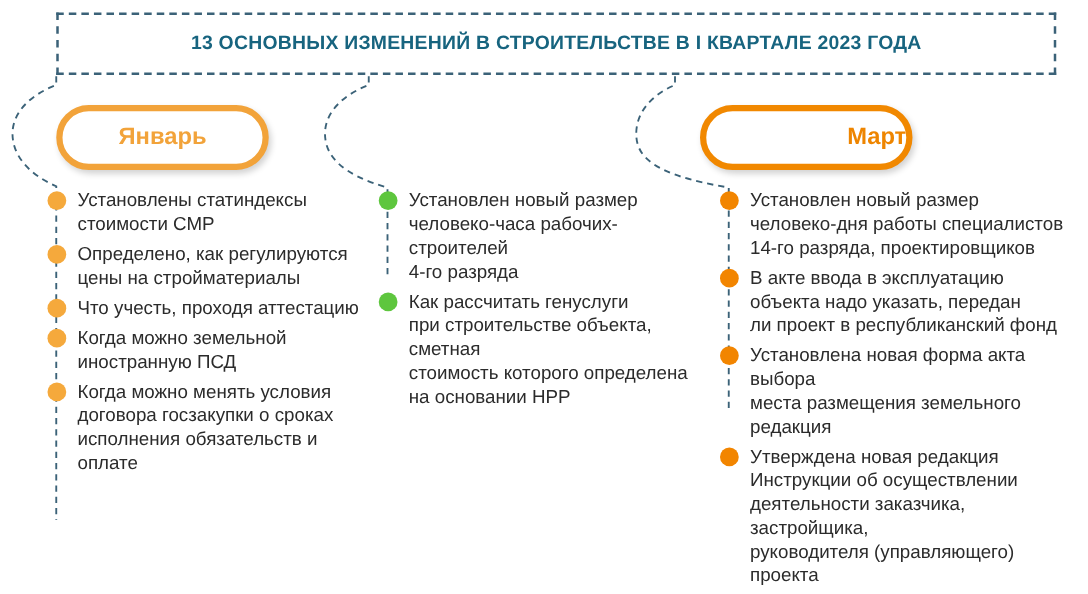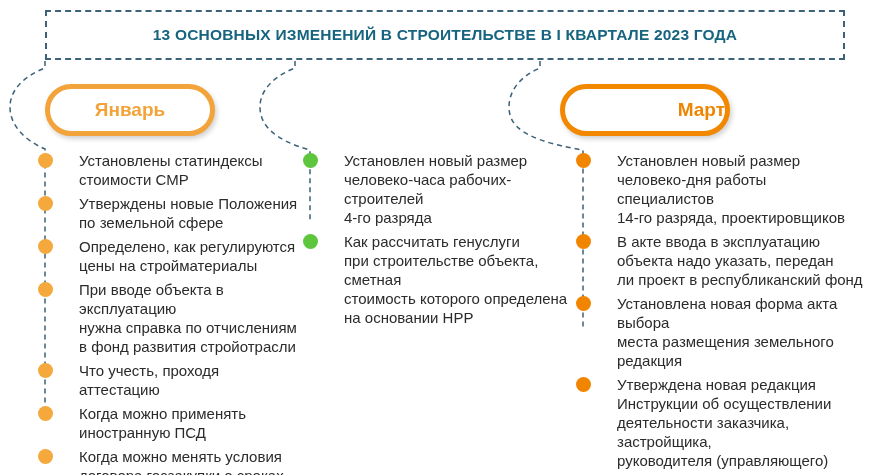--- a/index.html
+++ b/index.html
@@ -23,21 +23,21 @@
     font-size:19px;font-weight:bold;z-index:3;
     box-shadow:2px 3px 5px rgba(0,0,0,.18);
   }
   .pill-jan{left:45px;border-color:#f2a33a;color:#f2a33a;}
   .pill-feb{left:287px;border-color:#6cc93f;color:#53c02e;}
   .pill-mar{left:560px;border-color:#f18800;color:#ee8500;justify-content:flex-end;}
   .col{position:absolute;top:151px;display:flex;flex-direction:column;gap:5px;z-index:2;}
   .col-jan{left:38px;width:262px;}
   .col-feb{left:303px;width:268px;}
   .col-mar{left:576px;width:288px;}
-  .item{display:flex;gap:26px;align-items:flex-start;}
+  .item{display:flex;gap:9px;align-items:flex-start;}
   .dot{width:15px;height:15px;border-radius:50%;flex:none;margin-top:2px;}
   .col-jan .dot{background:#f5a93c;}
   .col-feb .dot{background:#5ec63e;}
   .col-mar .dot{background:#f28500;}
   .item-text{
     font-size:15px;line-height:19px;color:#2b2b2b;white-space:pre-line;
   }
 </style>
 </head>
 <body>
@@ -64,41 +64,30 @@
   </div>
 
   <div class="col col-jan">
     <div class="item">
       <span class="dot"></span>
       <span class="item-text">Установлены статиндексы
 стоимости СМР</span>
     </div>
     <div class="item">
       <span class="dot"></span>
-      <span class="item-text">Утверждены новые Положения
-по земельной сфере</span>
-    </div>
-    <div class="item">
-      <span class="dot"></span>
       <span class="item-text">Определено, как регулируются
 цены на стройматериалы</span>
-    </div>
-    <div class="item">
-      <span class="dot"></span>
-      <span class="item-text">При вводе объекта в эксплуатацию
-нужна справка по отчислениям
-в фонд развития стройотрасли</span>
     </div>
     <div class="item">
       <span class="dot"></span>
       <span class="item-text">Что учесть, проходя аттестацию</span>
     </div>
     <div class="item">
       <span class="dot"></span>
-      <span class="item-text">Когда можно применять
+      <span class="item-text">Когда можно земельной
 иностранную ПСД</span>
     </div>
     <div class="item">
       <span class="dot"></span>
       <span class="item-text">Когда можно менять условия
 договора госзакупки о сроках
 исполнения обязательств и оплате</span>
     </div>
   </div>
 

